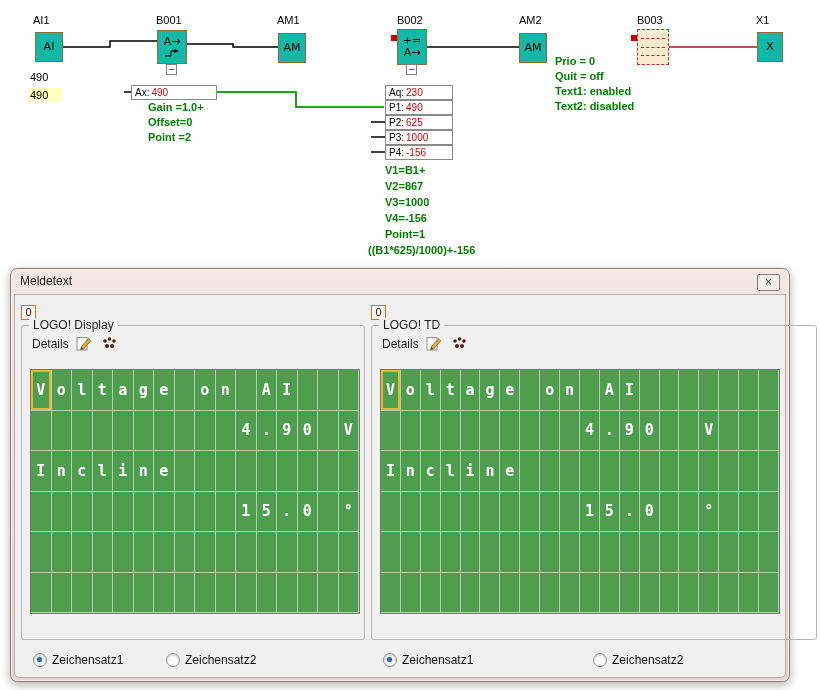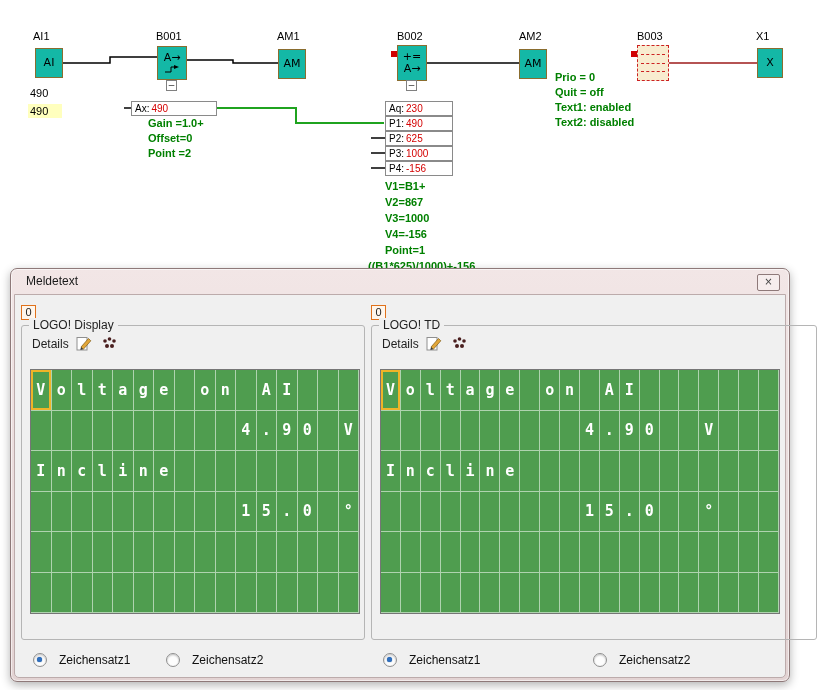--- a/index.html
+++ b/index.html
@@ -1,18 +1,18 @@
 <!DOCTYPE html>
 <html><head>
 <meta charset="utf-8">
 <style>
   html,body{margin:0;padding:0;background:#ffffff;width:820px;height:690px;overflow:hidden;
     font-family:"Liberation Sans","DejaVu Sans",sans-serif;}
   
-  #diagram{position:absolute;left:0;top:16px;width:780px;height:266px;}
+  #diagram{position:absolute;left:0;top:0;width:780px;height:266px;}
   #wires{position:absolute;left:0;top:0;pointer-events:none;}
   .block{position:absolute;background:#14b8a6;border:1px solid #8a6d2f;box-sizing:border-box;
     display:flex;flex-direction:column;align-items:center;justify-content:center;
     font:11px "DejaVu Sans",sans-serif;color:#000;line-height:12px;}
   .block.msg{background:#f8ecd0;border:1px dashed #cc2222;justify-content:space-evenly;align-items:stretch;}
   .dash-line{border-top:1px dashed #cc2222;height:0;margin:0 3px;}
   .blabel{position:absolute;font-size:11px;color:#000;white-space:nowrap;}
   .val{position:absolute;font-size:11px;color:#000;}
   .val.hl{background:#ffffbe;padding:1px 14px 1px 2px;}
   .collapse{position:absolute;width:11px;height:11px;background:#ffffff;border:1px solid #808080;
@@ -20,21 +20,21 @@
   .pbox{position:absolute;width:68px;height:15px;background:#ffffff;border:1px solid #8a8a8a;
     box-sizing:border-box;font:10px/13px "Liberation Sans",sans-serif;padding-left:3px;white-space:nowrap;}
   .pbox.wide{width:86px;}
   .pv{color:#d40000;margin-left:2px;}
   .ginfo{position:absolute;font-size:11px;color:#008000;white-space:nowrap;font-weight:bold;}
   .inmark{position:absolute;width:6px;height:6px;background:#d00000;}
   
   .dialog{position:absolute;left:10px;top:268px;width:780px;height:414px;
     background:linear-gradient(#f2e6e6,#e3d3d3);border:1px solid #8e7979;border-radius:7px;
     box-shadow:0 3px 10px rgba(0,0,0,0.30), inset 0 0 0 1px rgba(255,255,255,0.55);box-sizing:border-box;}
-  .titlebar{position:relative;height:25px;line-height:25px;padding-left:15px;font-size:12px;color:#1a1a1a;}
+  .titlebar{position:relative;height:25px;line-height:25px;padding-left:9px;font-size:12px;color:#1a1a1a;}
   .close-btn{position:absolute;right:9px;top:5px;width:21px;height:15px;border:1px solid #8e7979;
     border-radius:2px;background:#f6eded;text-align:center;font:10px/13px "DejaVu Sans",sans-serif;color:#444;}
   .dcontent{position:absolute;left:3px;right:3px;top:25px;bottom:3px;background:#f0f0f0;
     border:1px solid #bcabab;border-radius:0 0 5px 5px;box-sizing:border-box;}
   .badge{position:absolute;top:10px;width:15px;height:15px;box-sizing:border-box;background:#fff6ec;
     border:1px solid #e0711a;font:11px/13px "Liberation Sans",sans-serif;text-align:center;color:#222;}
   .group{position:absolute;top:30px;height:315px;border:1px solid #b5b5b5;border-radius:3px;box-sizing:border-box;}
   .g0{left:6px;width:344px;}
   .g1{left:356px;width:446px;}
   .glabel{position:absolute;top:-8px;left:7px;background:#f0f0f0;padding:0 4px;font-size:12px;color:#222;}
@@ -44,21 +44,21 @@
     display:grid;grid-auto-rows:1fr;box-sizing:content-box;}
   .lcd0{width:328px;}
   .lcd1{width:398px;}
   .lcd-cell{border-right:1px solid rgba(255,255,255,0.55);border-bottom:1px solid rgba(255,255,255,0.55);
     display:flex;align-items:center;justify-content:center;
     font:bold 15px "DejaVu Sans Mono",monospace;color:#ffffff;overflow:hidden;}
   .lcd-cursor{box-shadow:inset 0 0 0 2px #f0b428;}
   .radiorow{position:absolute;top:358px;height:18px;}
   .r0{left:6px;width:344px;}
   .r1{left:356px;width:414px;}
-  .ritem{position:absolute;top:0;display:flex;align-items:center;gap:12px;font-size:12px;color:#111;}
+  .ritem{position:absolute;top:0;display:flex;align-items:center;gap:5px;font-size:12px;color:#111;}
   .radio{width:12px;height:12px;border-radius:50%;background:#fdfdfd;border:1px solid #8f8f8f;
     box-shadow:inset 0 1px 2px rgba(0,0,0,0.25);position:relative;flex:0 0 auto;}
   .radio.sel::after{content:"";position:absolute;left:3px;top:3px;width:5px;height:5px;border-radius:50%;
     background:#2f6fbe;box-shadow:0 0 1px #1c4e8c;}
 </style>
 </head>
 <body>
 
 <div id="diagram">
 

